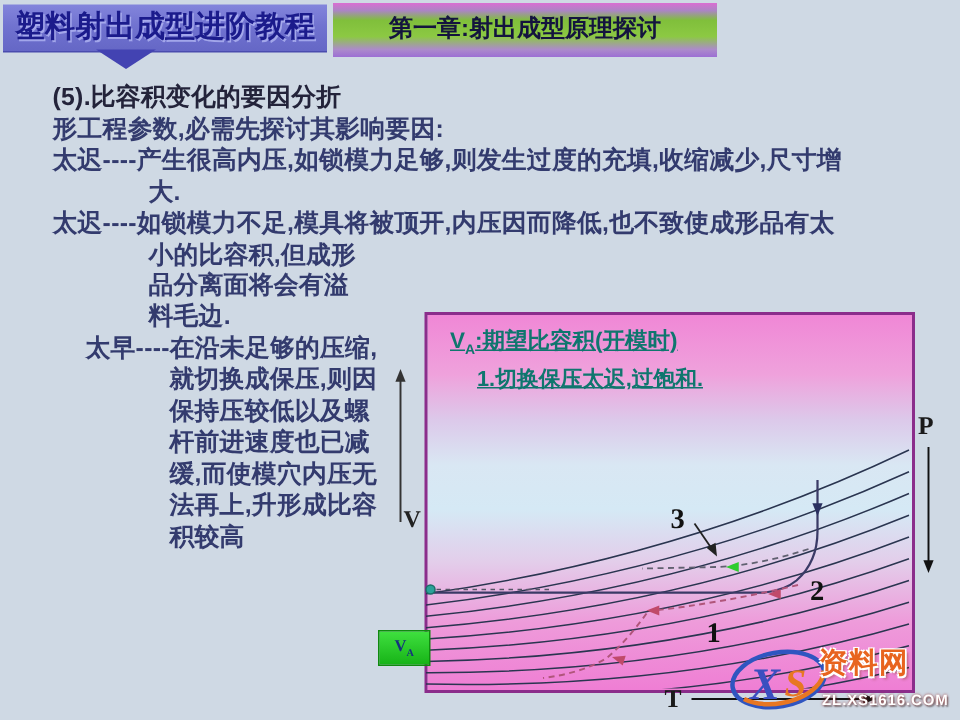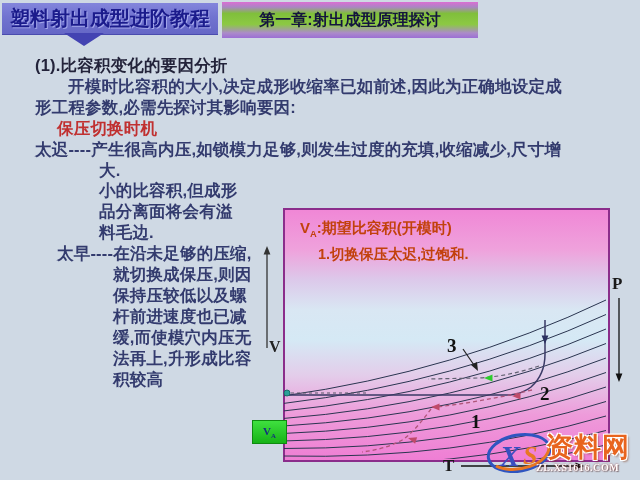--- a/index.html
+++ b/index.html
@@ -43,66 +43,65 @@
   
   .panel{
     position:absolute;left:283px;top:208px;width:323px;height:250px;
     border:2px solid #8b2d8b;
     background:linear-gradient(180deg,
       #f087d6 0%,#efa2dc 16%,#dcc9ea 28%,#d9e7f3 40%,#d5e9f5 52%,
       #e3cdea 66%,#ee9bda 82%,#ef7ed4 100%);
   }
   .legend{
     position:absolute;left:300px;top:216px;z-index:5;
-    color:#c2410c;font-weight:bold;font-size:14.5px;line-height:17.8px;
+    color:#0f766e;font-weight:bold;font-size:14.5px;line-height:17.8px;text-decoration:underline;
   }
   .legend .lg-title{line-height:24px;font-size:15px;}
   .legend .lg-item{padding-left:18px;white-space:nowrap;}
   sub{font-size:.62em;}
   .axis-label{position:absolute;z-index:6;font-family:"Liberation Serif","DejaVu Serif",serif;font-weight:bold;color:#1a1a1a;}
   #v-label{left:269px;top:338px;font-size:16px;color:#222;}
   #p-label{left:612px;top:274px;font-size:17px;}
   #t-label{left:443px;top:456px;font-size:17px;}
   .va-box{
     position:absolute;left:252px;top:420px;width:33px;height:22px;z-index:7;
     background:linear-gradient(180deg,#3fe03f,#17b317);
     border:1px solid #0f8a0f;
     color:#15317e;font-family:"Liberation Serif","DejaVu Serif",serif;
     font-weight:bold;font-size:11px;text-align:center;line-height:21px;
   }
   #chart-svg{position:absolute;left:0;top:0;z-index:4;pointer-events:none;}
   
   .watermark{position:absolute;left:486px;top:428px;width:154px;height:52px;z-index:9;}
   .wm-name{
     position:absolute;left:60px;top:1px;
-    font-size:27px;font-weight:bold;color:#e8641e;letter-spacing:1px;
+    font-size:19px;font-weight:bold;color:#e8641e;letter-spacing:1px;
     text-shadow:-1px -1px 0 #fff,1px -1px 0 #fff,-1px 1px 0 #fff,1px 1px 0 #fff,2px 2px 2px rgba(120,40,0,.45);
     font-family:"Liberation Sans",sans-serif;
   }
   .wm-url{
-    position:absolute;left:50px;top:34px;
+    position:absolute;left:62px;top:34px;
     font-size:10px;font-weight:bold;color:#ffffff;letter-spacing:.6px;
     text-shadow:0 0 2px #993333,1px 1px 1px rgba(0,0,0,.4);
-    font-family:Liberation Serif, serif;
+    font-family:Liberation Sans, sans-serif;
   }
 </style>
 </head>
 <body>
 
 <div class="title1">塑料射出成型进阶教程</div>
 <div class="title1-tri"></div>
 <div class="title2">第一章:射出成型原理探讨</div>
 
 <div class="bodytext">
-  <div class="ind-a ln-black">(1).比容积变化的要因分折</div>
-  <div class="ind-c">开模时比容积的大小,决定成形收缩率已如前述,因此为正确地设定成</div>
+  <div class="ind-a ln-black">(5).比容积变化的要因分折</div>
   <div class="ind-a">形工程参数,必需先探讨其影响要因:</div>
-  <div class="ind-b ln-red">保压切换时机</div>
   <div class="ind-a">太迟----产生很高内压,如锁模力足够,则发生过度的充填,收缩减少,尺寸增</div>
   <div class="ind-d">大.</div>
+  <div class="ind-a">太迟----如锁模力不足,模具将被顶开,内压因而降低,也不致使成形品有太</div>
   <div class="ind-d">小的比容积,但成形</div>
   <div class="ind-d">品分离面将会有溢</div>
   <div class="ind-d">料毛边.</div>
   <div class="ind-b">太早----在沿未足够的压缩,</div>
   <div class="ind-e">就切换成保压,则因</div>
   <div class="ind-e">保持压较低以及螺</div>
   <div class="ind-e">杆前进速度也已减</div>
   <div class="ind-e">缓,而使模穴内压无</div>
   <div class="ind-e">法再上,升形成比容</div>
   <div class="ind-e">积较高</div>

